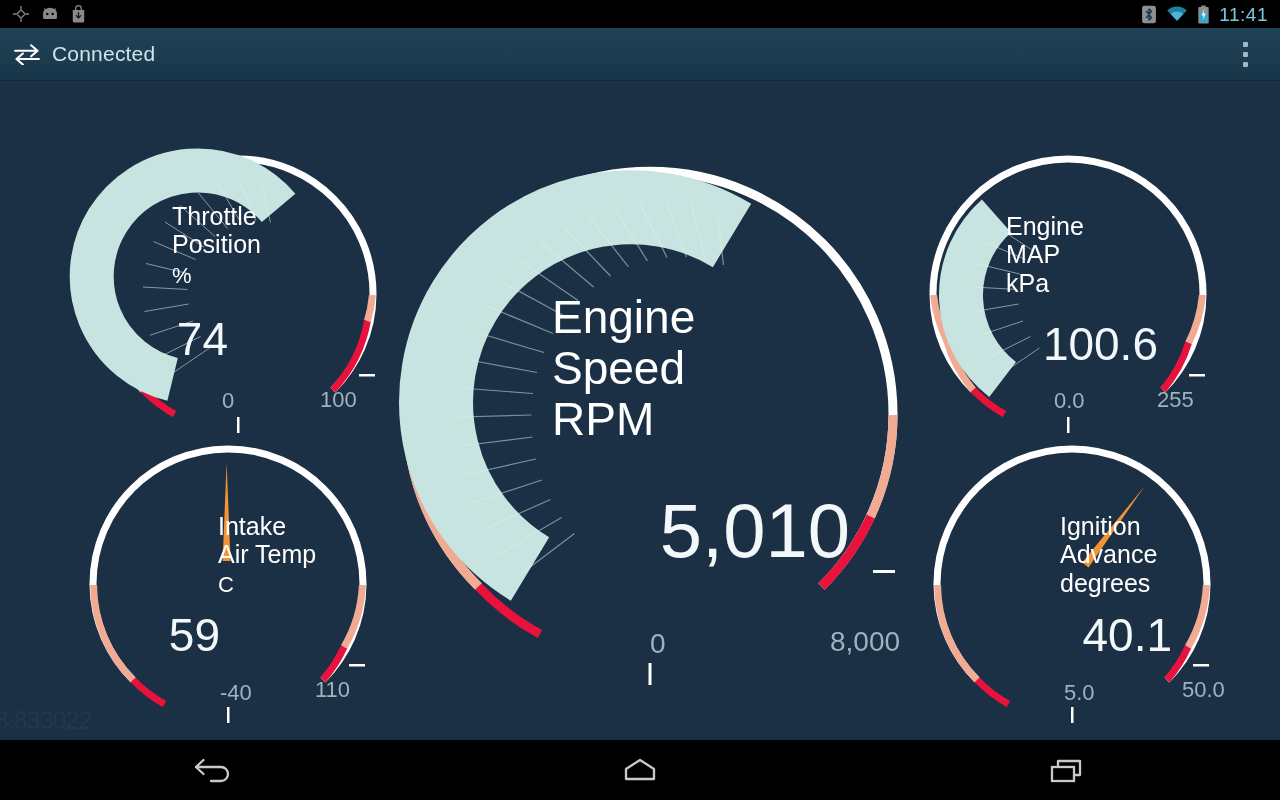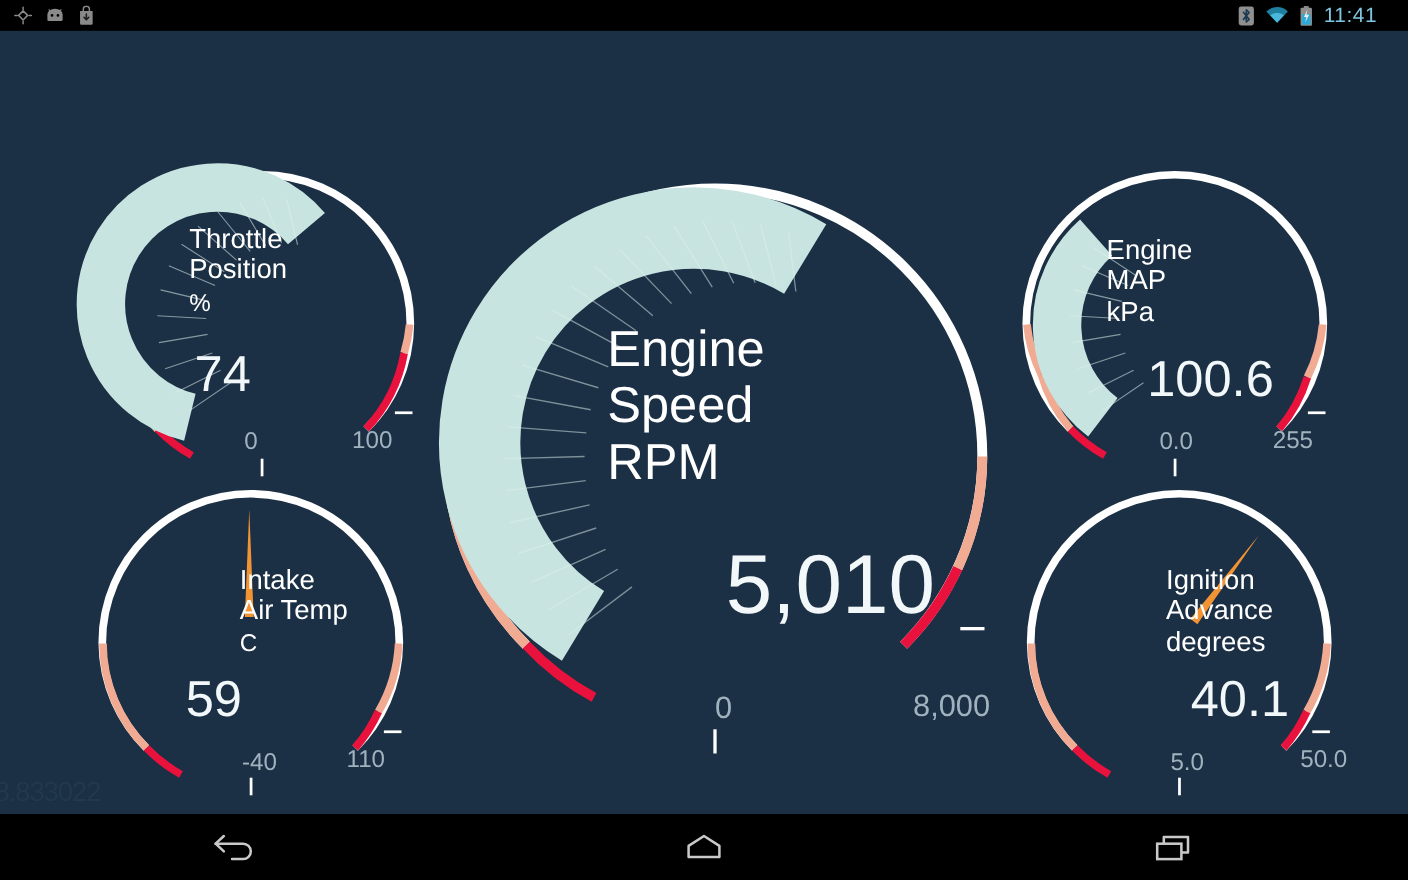--- a/index.html
+++ b/index.html
@@ -10,21 +10,21 @@
     -webkit-font-smoothing:antialiased;
   }
   .screen{position:relative;width:1280px;height:800px;overflow:hidden;}
 
   
   .statusbar{
     position:absolute;left:0;top:0;width:1280px;height:28px;
     background:#000;display:flex;align-items:center;
   }
   .sb-left{display:flex;align-items:center;gap:10px;padding-left:12px;}
-  .sb-right{margin-left:auto;display:flex;align-items:flex-start;gap:9px;padding-right:28px;}
+  .sb-right{margin-left:auto;display:flex;align-items:flex-start;gap:9px;padding-right:12px;}
   .sb-clock{color:#7fc6e0;font-size:19px;letter-spacing:.5px;line-height:1;}
   .sbicon{display:block;}
 
   
   .actionbar{
     position:absolute;left:0;top:28px;width:1280px;height:52px;
     background:linear-gradient(180deg,#1f4257 0%,#1d3c50 55%,#17364a 100%);
     border-bottom:1px solid #0f2739;
     display:flex;align-items:center;
   }
@@ -97,20 +97,34 @@
       <svg class="sbicon" width="13" height="19" viewBox="0 0 14 22">
         <rect x="4.4" y="0.6" width="5.2" height="2" fill="#8f8f8f"></rect>
         <rect x="1" y="2.4" width="12" height="19" rx="1.2" fill="#8f8f8f"></rect>
         <rect x="2.4" y="9" width="9.2" height="11.1" fill="#2ea8d6"></rect>
         <path d="M8.2 4.2 4.6 12.2h2.6l-1.3 5.8 4.1-8.3H7.2Z" fill="#f2f2f2"></path>
       </svg>
       <div class="sb-clock">11:41</div>
     </div>
   </div>
 
+  <div class="actionbar">
+    <div class="ab-icon">
+      <svg width="30" height="22" viewBox="0 0 32 24">
+        <path d="M3 8.5h24M20.5 2.5 27.5 8.5 20.5 14.5" stroke="#ffffff" stroke-width="2.3" fill="none" stroke-linecap="round" stroke-linejoin="round"></path>
+        <path d="M29 17.5H5M11.5 11.5 4.5 17.5 11.5 23.5" stroke="#ffffff" stroke-width="2.3" fill="none" stroke-linecap="round" stroke-linejoin="round"></path>
+      </svg>
+    </div>
+    <div class="ab-title">Connected</div>
+    <div class="ab-overflow">
+      <div class="dot"></div>
+      <div class="dot"></div>
+      <div class="dot"></div>
+    </div>
+  </div>
 
   <div class="gaugearea">
 
     <div class="gauge" style="left:78px;top:55px;">
       <svg width="320" height="300" viewBox="0 0 320 300">
         <g class="track">
           <path d="M65.1 254.9 A 135 135 0 1 1 254.9 254.9" fill="none" stroke="#ffffff" stroke-width="7"></path>
           <path d="M65.1 254.9 A 135 135 0 0 1 30.6 186.0" fill="none" stroke="#f0ab92" stroke-width="7"></path>
           <path d="M30.6 186.0 A 135 135 0 0 1 25.6 160.0" fill="none" stroke="#f0ab92" stroke-width="7"></path>
           <path d="M254.9 254.9 A 135 135 0 0 0 289.4 186.0" fill="none" stroke="#e8123c" stroke-width="7"></path>

